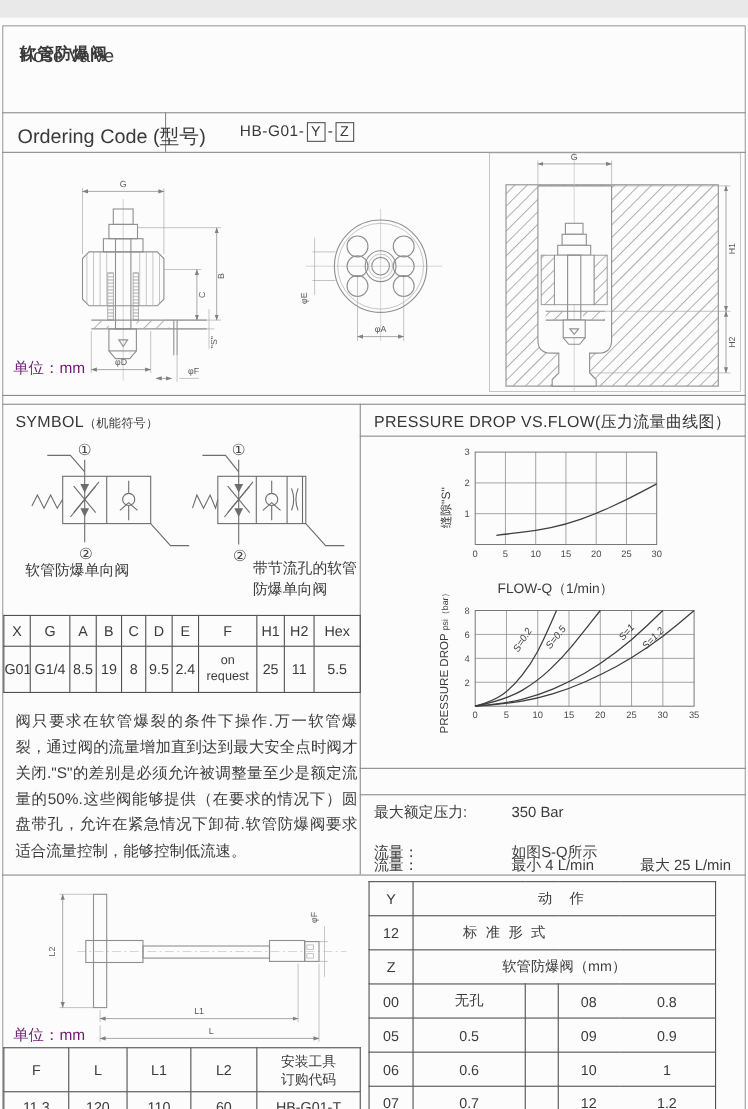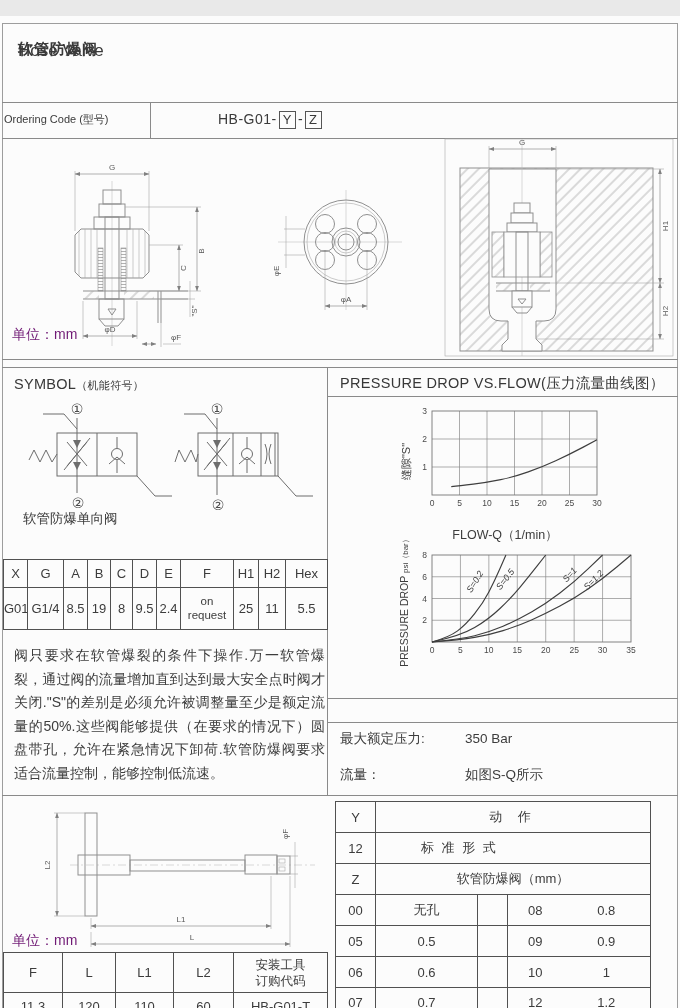--- a/index.html
+++ b/index.html
@@ -6,21 +6,21 @@
 html,body{background:#e9e9e9}
 body{font-family:"Liberation Sans","DejaVu Sans",sans-serif;color:#3a3a3a}
 .page{position:relative;width:680px;height:1008px;background:#fcfcfc;margin:16px auto;overflow:hidden}
 .abs{position:absolute}
 .hline{position:absolute;height:1px;background:#8a8a8a}
 .vline{position:absolute;width:1px;background:#8a8a8a}
 .pageborder{position:absolute;left:2px;top:7px;width:676px;height:997px;border:1px solid #9d9d9d;pointer-events:none}
 
 .title-zh{position:absolute;left:18px;top:24px;font-size:15px;font-weight:bold;letter-spacing:1px}
 .title-en{position:absolute;left:18px;top:25px;font-size:17px}
-.order-label{position:absolute;left:4px;top:96px;font-size:11px}
+.order-label{position:absolute;left:16px;top:96px;font-size:18px}
 .order-code{position:absolute;left:218px;top:95px;font-size:14px;letter-spacing:.5px}
 .codebox{display:inline-block;border:1px solid #555;padding:0 3px;margin:0 2px;font-size:13px;line-height:16px}
 .units{position:absolute;font-size:14px;color:#701a75}
 
 .sec-h{position:absolute;font-size:14.5px;letter-spacing:.3px;color:#383838}
 .sec-h .sub{font-size:11px}
 
 svg{overflow:visible}
 .ln{stroke:#8f8f8f;stroke-width:1;fill:none}
 .lnf{stroke:#8f8f8f;stroke-width:1;fill:#fcfcfc}
@@ -277,20 +277,21 @@
     <polyline class="sym" points="64,68 72,61 80,68"></polyline>
     <line class="sym" x1="72" y1="64" x2="72" y2="77"></line>
     <path class="sym" d="M90,48 Q94,58 90,68"></path>
     <path class="sym" d="M96,48 Q92,58 96,68"></path>
     <polyline class="sym" points="103,80 121,100 138,100"></polyline>
     <line class="sym" x1="42" y1="80" x2="42" y2="99"></line>
     <text class="symnum" x="43" y="114">②</text>
   </svg>
 
   <div class="caption" style="left:23px;top:493px;width:145px">软管防爆单向阀</div>
+  <div class="caption" style="left:230px;top:491px;width:104px">带节流孔的软管防爆单向阀</div>
 
   <table class="dimtbl">
     <colgroup>
         <col style="width:24px">
         <col style="width:36px">
         <col style="width:24px">
         <col style="width:23px">
         <col style="width:22px">
         <col style="width:24px">
         <col style="width:24px">
@@ -390,20 +391,21 @@
       <path d="M99,99Q127.43,96.83 141.645,94.38Q155.86,91.93 170.075,87.58000000000001Q184.29,83.23 198.5,76.975Q212.71,70.72 226.925,63.11Q241.14,55.5 255.355,45.715Q269.57,35.93 283.78499999999997,23.965L298,12" class="curve"></path>
       <text x="262.74857142857144" y="39.1875" class="curve-label" transform="rotate(-45 262.74857142857144 39.1875)">S=1.2</text>
     </svg>
   <div class="ylab" style="left:319px;top:578px;width:172px;height:14px;font-size:10.5px"><span>PRESSURE DROP</span> <span class="sub">psi（bar）</span></div>
 
   <div class="hline" style="left:327px;top:682px;width:351px"></div>
   <div class="hline" style="left:327px;top:706px;width:351px"></div>
 
   <div class="specrow" style="top:714px"><span class="lab">最大额定压力:</span><span>350  Bar</span></div>
   <div class="specrow" style="top:750px"><span class="lab">流量：</span><span>如图S-Q所示</span></div>
+  <div class="specrow" style="top:762px"><span class="lab">流量：</span><span>最小 4 L/min</span><span class="v2">最大 25 L/min</span></div>
 
   <div class="hline" style="left:2px;top:779px;width:676px"></div>
 
   <svg class="abs" style="left:20px;top:780px" width="300" height="152" viewBox="0 0 300 152">
     <line class="cl" x1="50" y1="69" x2="295" y2="69" stroke-dasharray="8 3 2 3"></line>
     <rect class="ln" x="65" y="17" width="12" height="103"></rect>
     <rect class="ln" x="58" y="59" width="52" height="20"></rect>
     <rect class="ln" x="110" y="64" width="115" height="11"></rect>
     <rect class="ln" x="225" y="59" width="32" height="19"></rect>
     <rect class="ln" x="257" y="60" width="13" height="18"></rect>

